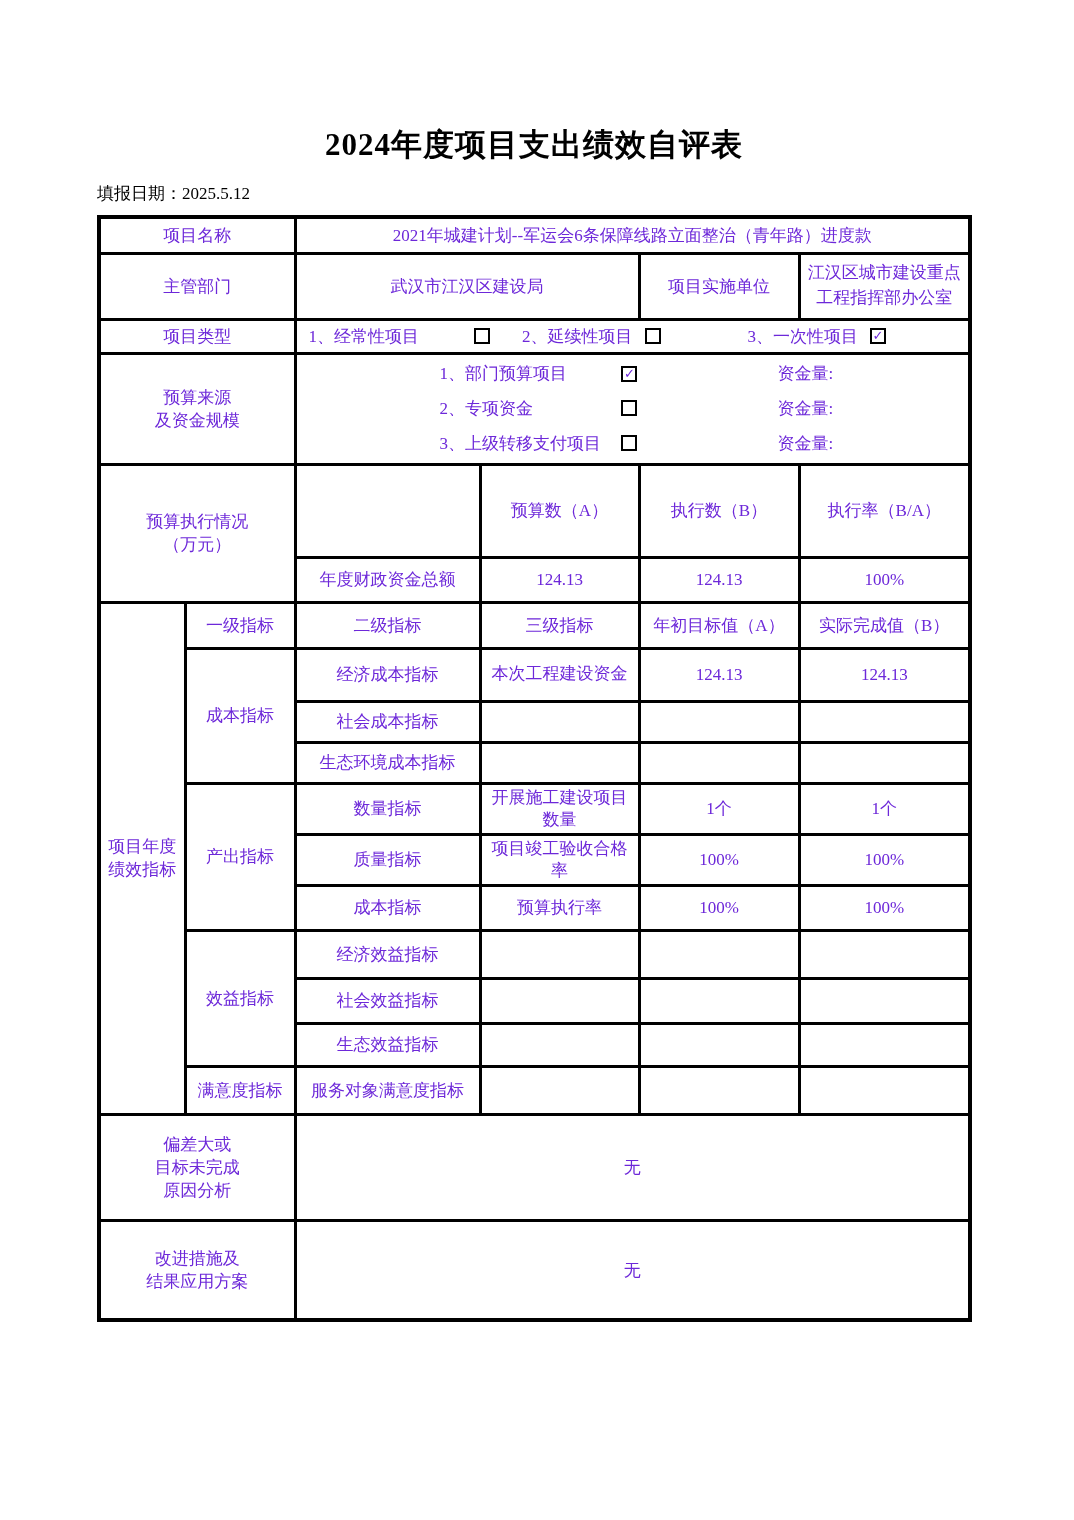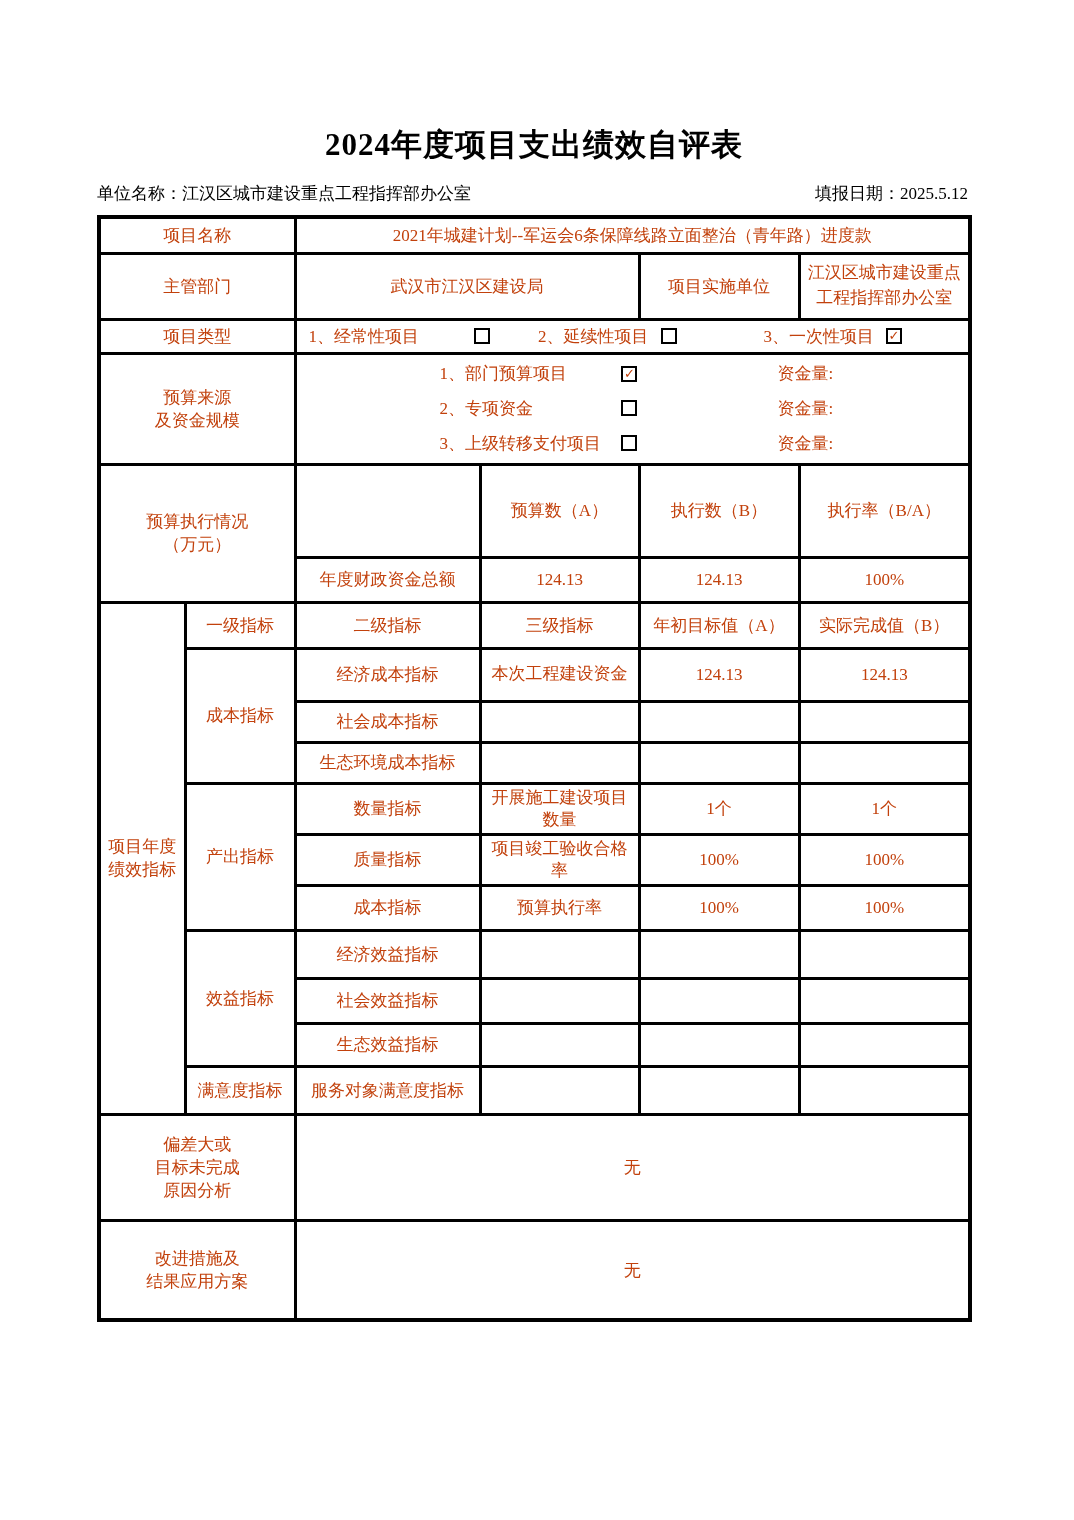--- a/index.html
+++ b/index.html
@@ -27,21 +27,21 @@
     justify-content: space-between;
     font-size: 17px;
     color: #000;
   }
   table.form {
     border-collapse: collapse;
     table-layout: fixed;
     width: 871px;
     margin-left: 97px;
     font-size: 17px;
-    color: #c2410c;
+    color: #6d28d9;
     border: 4px solid #000;
   }
   table.form td {
     border: 3px solid #000;
     text-align: center;
     vertical-align: middle;
     padding: 2px 4px;
     overflow: hidden;
   }
   .pre { white-space: pre-line; }
@@ -54,21 +54,21 @@
     line-height: 12px;
     font-size: 13px;
     text-align: center;
     vertical-align: -3px;
     font-family: "DejaVu Sans", sans-serif;
     background: #fff;
   }
   
   .type-line { display: flex; align-items: center; padding-left: 8px; }
   .type-line .gap-a { margin-left: 55px; }
-  .type-line .lbl2 { margin-left: 48px; }
+  .type-line .lbl2 { margin-left: 32px; }
   .type-line .gap-b { margin-left: 12px; }
   .type-line .lbl3 { margin-left: 87px; }
   
   .src-box {
     display: flex; flex-direction: column;
     justify-content: space-around;
     height: 104px; padding-left: 8px;
   }
   .src-line { display: flex; align-items: center; text-align: left; justify-content: center; }
   .src-line .src-lbl { display: inline-block; width: 182px; }
@@ -83,21 +83,20 @@
   td.tertiary-wrap { line-height: 1.3; padding: 2px 6px; margin-top: 32px; }
 </style>
 </head>
 <body>
 
 <div class="page">
 
   <h1 class="title">2024年度项目支出绩效自评表</h1>
 
   <div class="meta">
-    <span>单位名称：江汉区城市建设重点工程指挥部办公室</span>
     <span>填报日期：2025.5.12</span>
   </div>
 
   <table class="form">
     <colgroup>
       <col style="width:86px">
         <col style="width:110px">
         <col style="width:185px">
       <col style="width:159px">
         <col style="width:160px">

